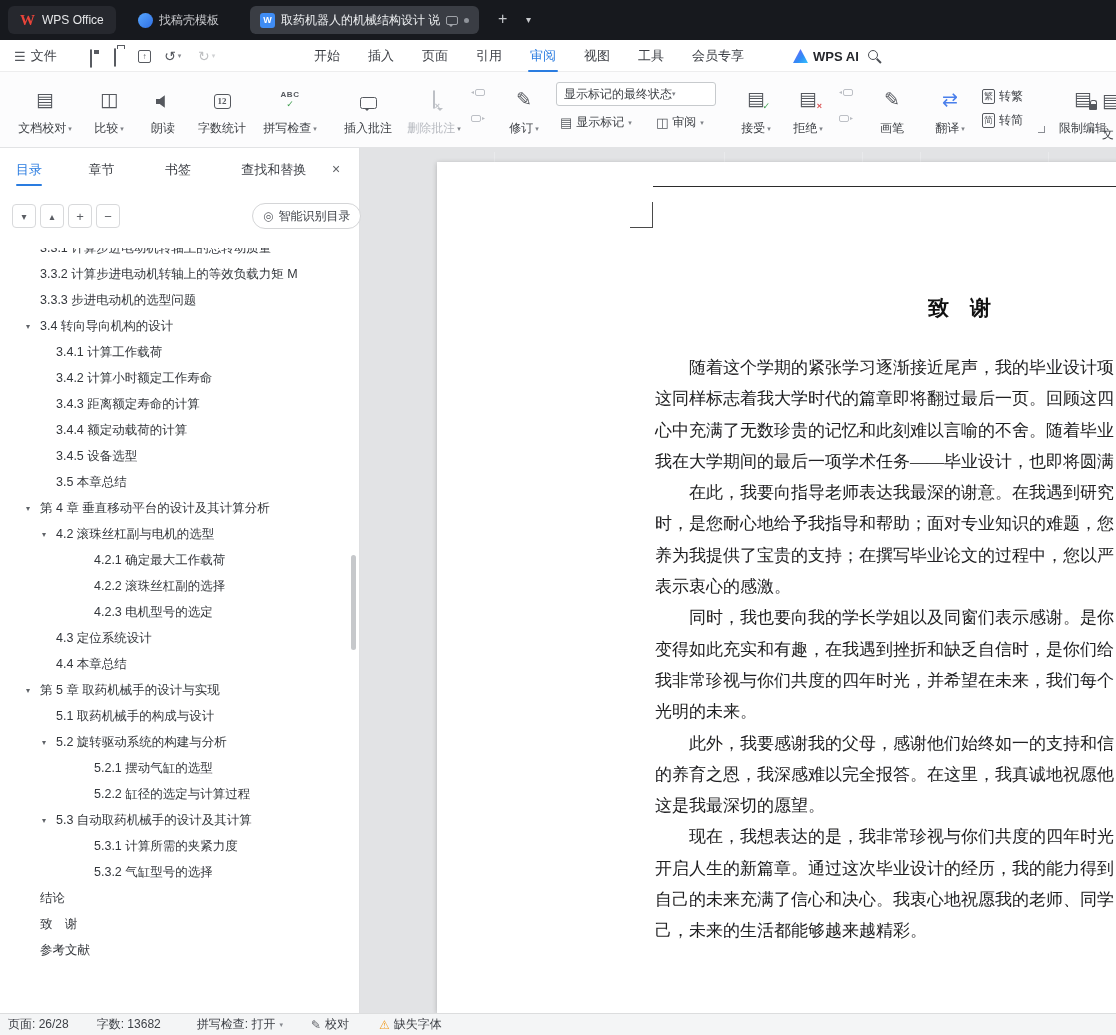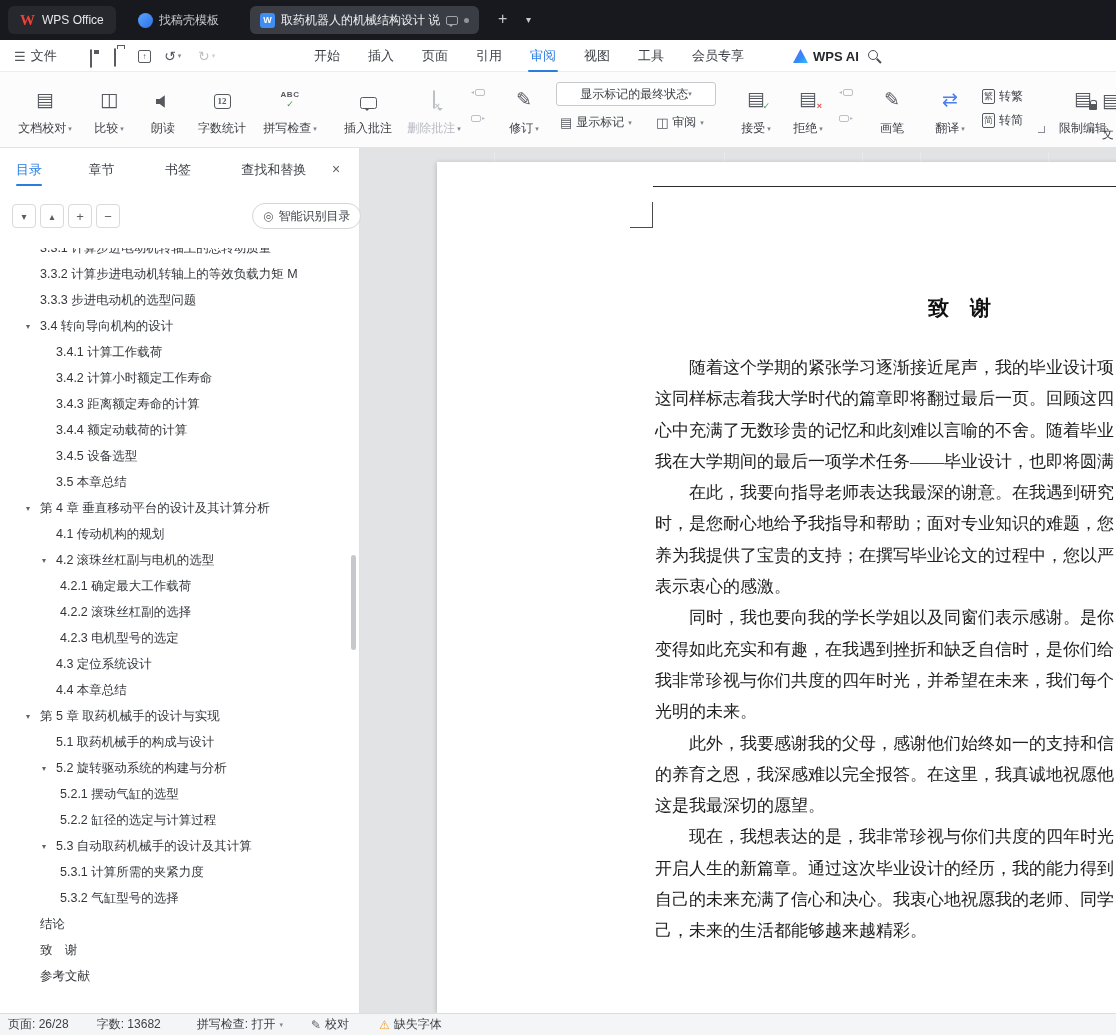--- a/index.html
+++ b/index.html
@@ -48,21 +48,21 @@
 .disabled .ric{color:#bdc0c6}
 .disabled .cbubble{border-color:#bdc0c6}
 .disabled .cbubble::after{border-top-color:#bdc0c6}
 .vsep{width:1px;background:#e9eaec;top:80px;height:56px}
 .wcbox{border:1.5px solid #55585e;border-radius:3px;font-size:9px;font-weight:bold;padding:1px 3px;color:#55585e;line-height:1.2}
 .abcic{display:flex;flex-direction:column;align-items:center;line-height:1;gap:1px}
 .abct{font-size:8px;font-weight:bold;letter-spacing:.5px;color:#55585e}
 .abcv{color:#3f9d4e;font-size:9px;line-height:1}
 .cbubble{width:17px;height:12px;border:1.5px solid #55585e;border-radius:2.5px;position:relative}
 .cbubble::after{content:"";position:absolute;left:3px;bottom:-6px;border:3px solid transparent;border-top-color:#55585e}
-.combo{display:flex;align-items:center;justify-content:center;border:1px solid #c7cacd;border-radius:3px;background:#fff;padding:0 7px;font-size:12px;color:#3e4146;height:24px}
+.combo{display:flex;align-items:center;justify-content:flex-start;border:1px solid #c7cacd;border-radius:3px;background:#fff;padding:0 7px;font-size:12px;color:#3e4146;height:24px}
 .rsm{display:inline-flex;align-items:center;gap:4px;font-size:12px;color:#3e4146;white-space:nowrap}
 .g14{font-size:13px;line-height:1;color:#55585e}
 .navbtn{width:20px;height:20px;border-radius:3px;display:inline-flex;align-items:center;justify-content:center;gap:1px;color:#b9bcc2}
 .bub8{width:10px;height:7px;border:1.1px solid #bdc0c6;border-radius:2px}
 .tinyarr{font-size:6px;line-height:1}
 .iconstack{position:relative;display:inline-block}
 .badge{position:absolute;font-size:9px;right:-5px;bottom:-2px;font-weight:bold;line-height:1}
 .cjkbox{border:1.1px solid #55585e;border-radius:2px;font-size:9px;padding:0 1px;color:#55585e;line-height:1.4}
 .corner{width:7px;height:7px;border-right:1.1px solid #8a8d93;border-bottom:1.1px solid #8a8d93}
 .locky{position:absolute;right:-5px;bottom:-1px;width:8px;height:6px;background:#55585e;border-radius:1px}
@@ -71,21 +71,21 @@
 
 .sidebar{left:0;top:148px;width:360px;height:865px;background:#fff;border-right:1px solid #dfe0e2}
 .stab{font-size:13px;color:#3c3f45;position:relative;height:44px;display:inline-flex;align-items:center}
 .stab.active{color:#2a7ce0}
 .stab.active::after{content:"";position:absolute;left:0;right:0;bottom:6px;height:2.5px;background:#2a7ce0;border-radius:2px}
 .sclose{font-size:14px;color:#606368}
 .sqbtn{width:24px;height:24px;border:1px solid #d8d9db;border-radius:4px;display:flex;align-items:center;justify-content:center;color:#5a5d63;font-size:10px;background:#fff}
 .pill{display:inline-flex;align-items:center;gap:5px;border:1px solid #d4d5d7;border-radius:13px;height:26px;padding:0 10px;font-size:12px;color:#3c3f45;background:#fff;white-space:nowrap}
 .toclist{left:0;top:248px;width:352px;height:765px;overflow:hidden}
 .ti{position:relative;height:26px;display:flex;align-items:center;font-size:12.5px;color:#33363b;white-space:nowrap;overflow:hidden}
-.lv1{padding-left:40px}.lv2{padding-left:56px}.lv3{padding-left:60px}
+.lv1{padding-left:40px}.lv2{padding-left:56px}.lv3{padding-left:94px}
 .tri{position:absolute;font-size:8px;color:#5f6368;top:9px}
 .lv1>.tri{left:26px}.lv2>.tri{left:42px}
 .sscroll{left:351px;top:555px;width:5px;height:95px;background:#c6c8cb;border-radius:2.5px}
 
 .page{left:437px;top:162px;width:700px;height:851px;background:#fff;box-shadow:0 1px 5px rgba(0,0,0,.22)}
 .hline{left:653px;top:186px;width:463px;height:1px;background:#2b2b2b}
 .cornermark{left:630px;top:202px;width:23px;height:26px;border-right:1px solid #4a4a4a;border-bottom:1px solid #4a4a4a}
 .dheading{left:928px;top:294px;font-family:"Liberation Serif","DejaVu Serif",serif;font-size:21px;font-weight:bold;color:#111;white-space:nowrap}
 .dbody{left:655px;top:352px;font-family:"Liberation Serif","DejaVu Serif",serif;font-size:17px;color:#202022}
 .dl{height:31.3px;line-height:31.3px;white-space:nowrap}
@@ -412,23 +412,20 @@
       </div>
     <div class="ti lv2">
         <span class="tt">3.4.5 设备选型</span>
       </div>
     <div class="ti lv2">
         <span class="tt">3.5 本章总结</span>
       </div>
     <div class="ti lv1">
         <span class="tri">▾</span>
         <span class="tt">第 4 章 垂直移动平台的设计及其计算分析</span>
-      </div>
-    <div class="ti lv2">
-        <span class="tt">4.1 传动机构的规划</span>
       </div>
     <div class="ti lv2">
         <span class="tri">▾</span>
         <span class="tt">4.2 滚珠丝杠副与电机的选型</span>
       </div>
     <div class="ti lv3">
         <span class="tt">4.2.1 确定最大工作载荷</span>
       </div>
     <div class="ti lv3">
         <span class="tt">4.2.2 滚珠丝杠副的选择</span>

